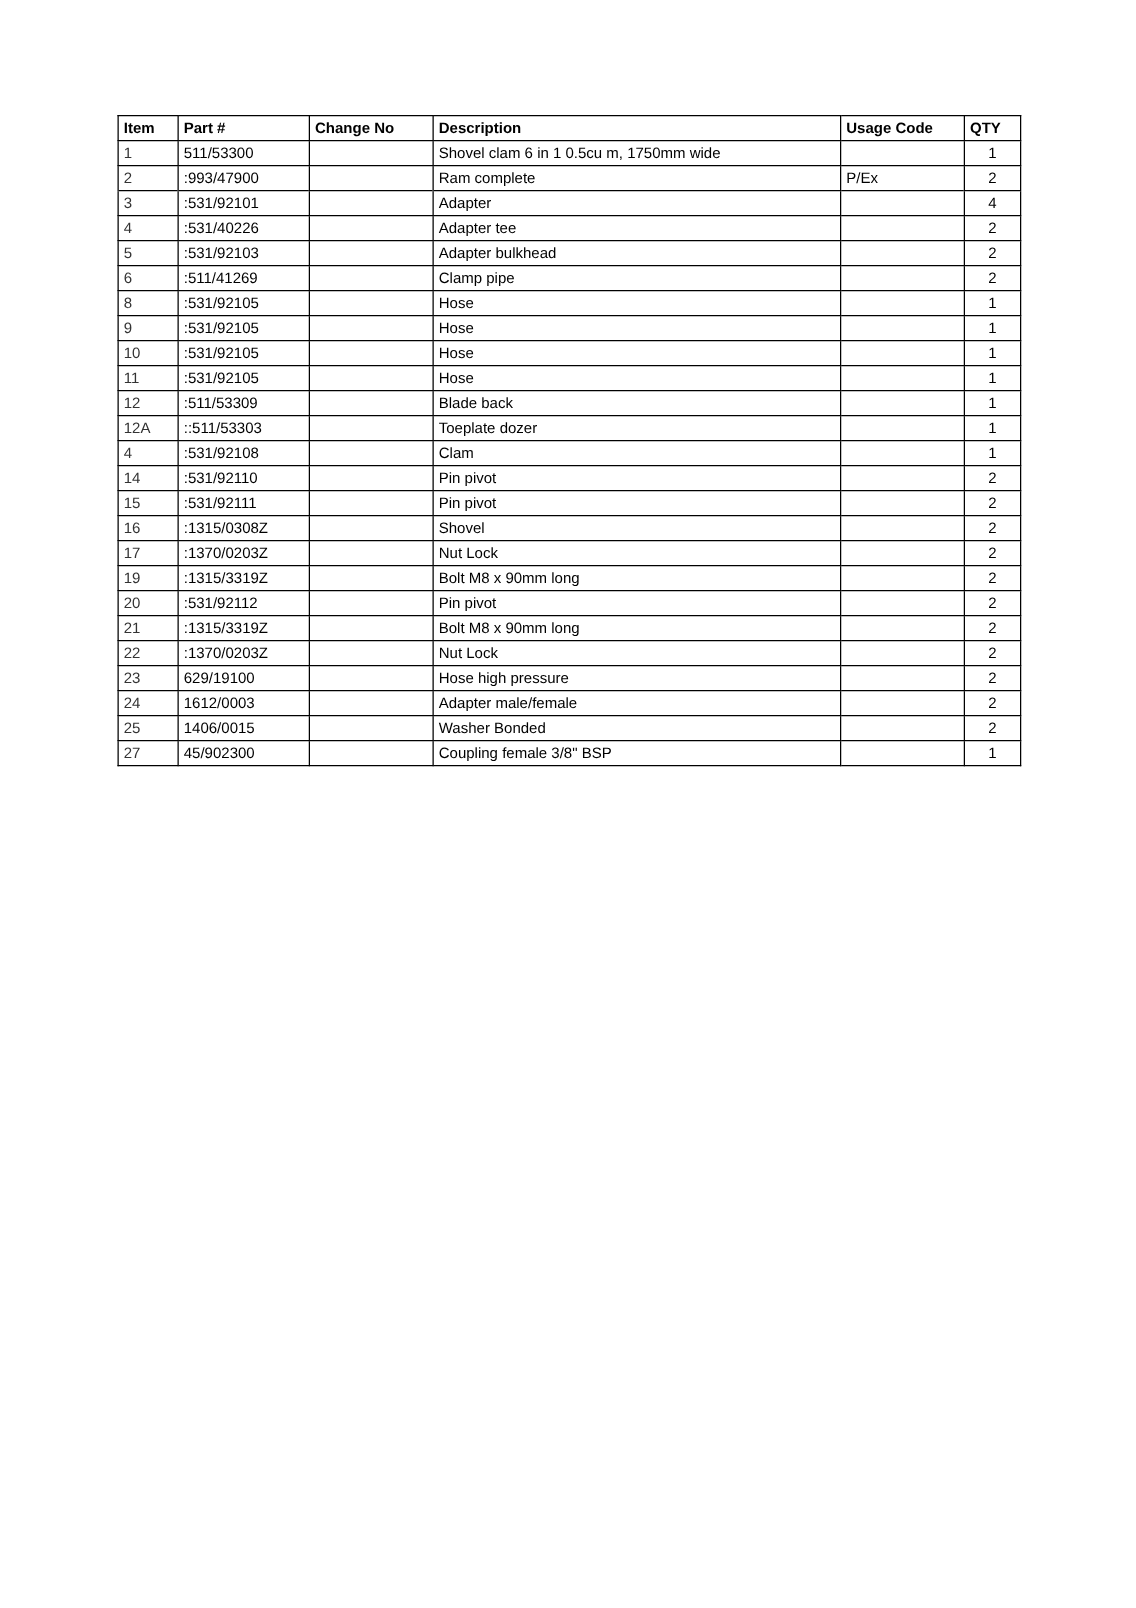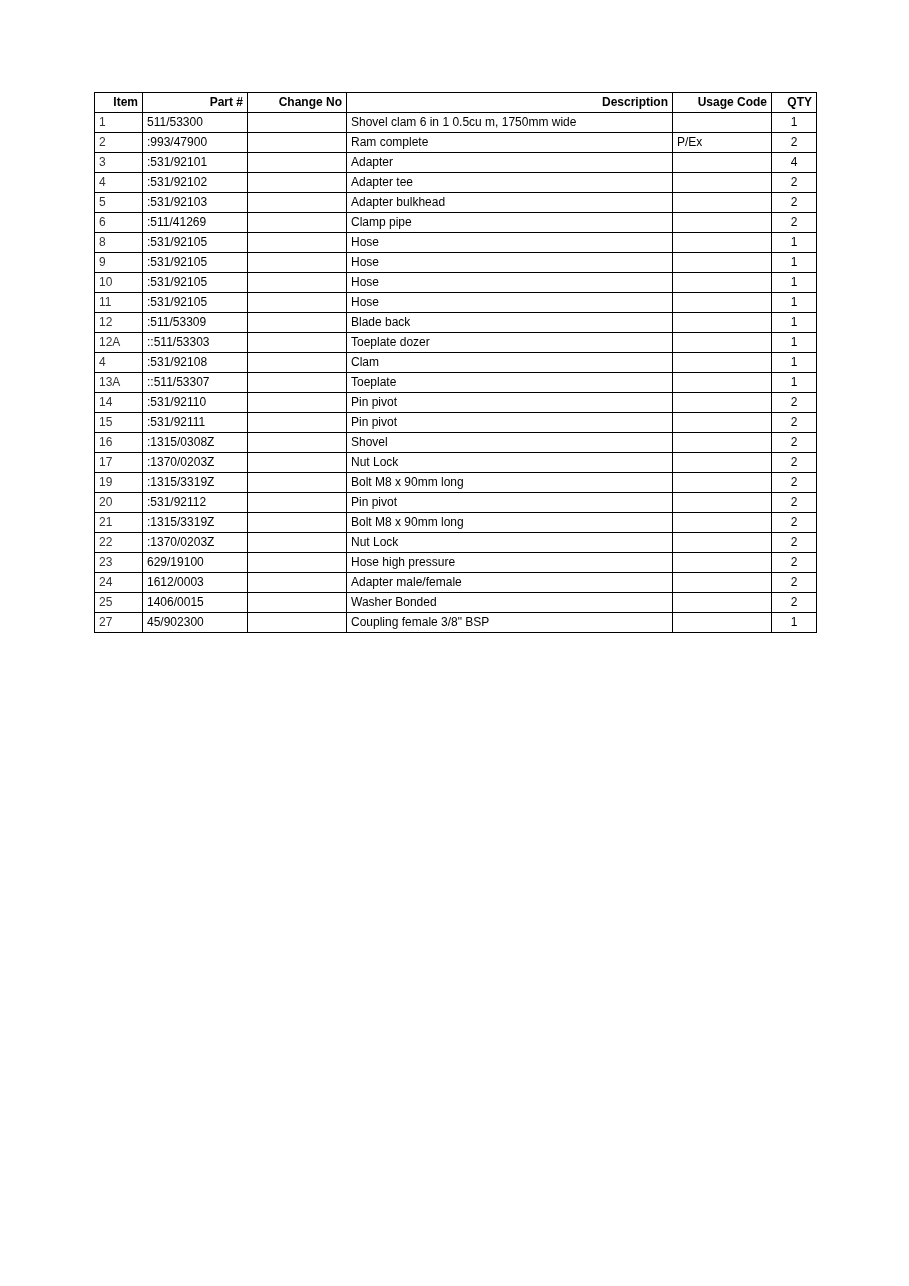--- a/index.html
+++ b/index.html
@@ -27,21 +27,21 @@
     table.parts th, table.parts td {
       border: 1px solid #000;
       height: 19px;
       padding: 0 4px;
       line-height: 19px;
       white-space: nowrap;
       overflow: hidden;
     }
     table.parts th {
       font-weight: bold;
-      text-align: right;
+      text-align: left;
     }
     table.parts td.qty {
       text-align: center;
     }
     table.parts td.item {
       color: #333;
     }
     tr.dotted-bottom td {
       border-bottom: 1px dotted #000;
     }
@@ -94,21 +94,21 @@
       <tr>
         <td class="item">3</td>
         <td>:531/92101</td>
         <td></td>
         <td>Adapter</td>
         <td></td>
         <td class="qty">4</td>
       </tr>
       <tr>
         <td class="item">4</td>
-        <td>:531/92102</td>
+        <td>:531/40226</td>
         <td></td>
         <td>Adapter tee</td>
         <td></td>
         <td class="qty">2</td>
       </tr>
       <tr>
         <td class="item">5</td>
         <td>:531/92103</td>
         <td></td>
         <td>Adapter bulkhead</td>
@@ -169,28 +169,20 @@
         <td></td>
         <td>Toeplate dozer</td>
         <td></td>
         <td class="qty">1</td>
       </tr>
       <tr>
         <td class="item">4</td>
         <td>:531/92108</td>
         <td></td>
         <td>Clam</td>
-        <td></td>
-        <td class="qty">1</td>
-      </tr>
-      <tr>
-        <td class="item">13A</td>
-        <td>::511/53307</td>
-        <td></td>
-        <td>Toeplate</td>
         <td></td>
         <td class="qty">1</td>
       </tr>
       <tr>
         <td class="item">14</td>
         <td>:531/92110</td>
         <td></td>
         <td>Pin pivot</td>
         <td></td>
         <td class="qty">2</td>

